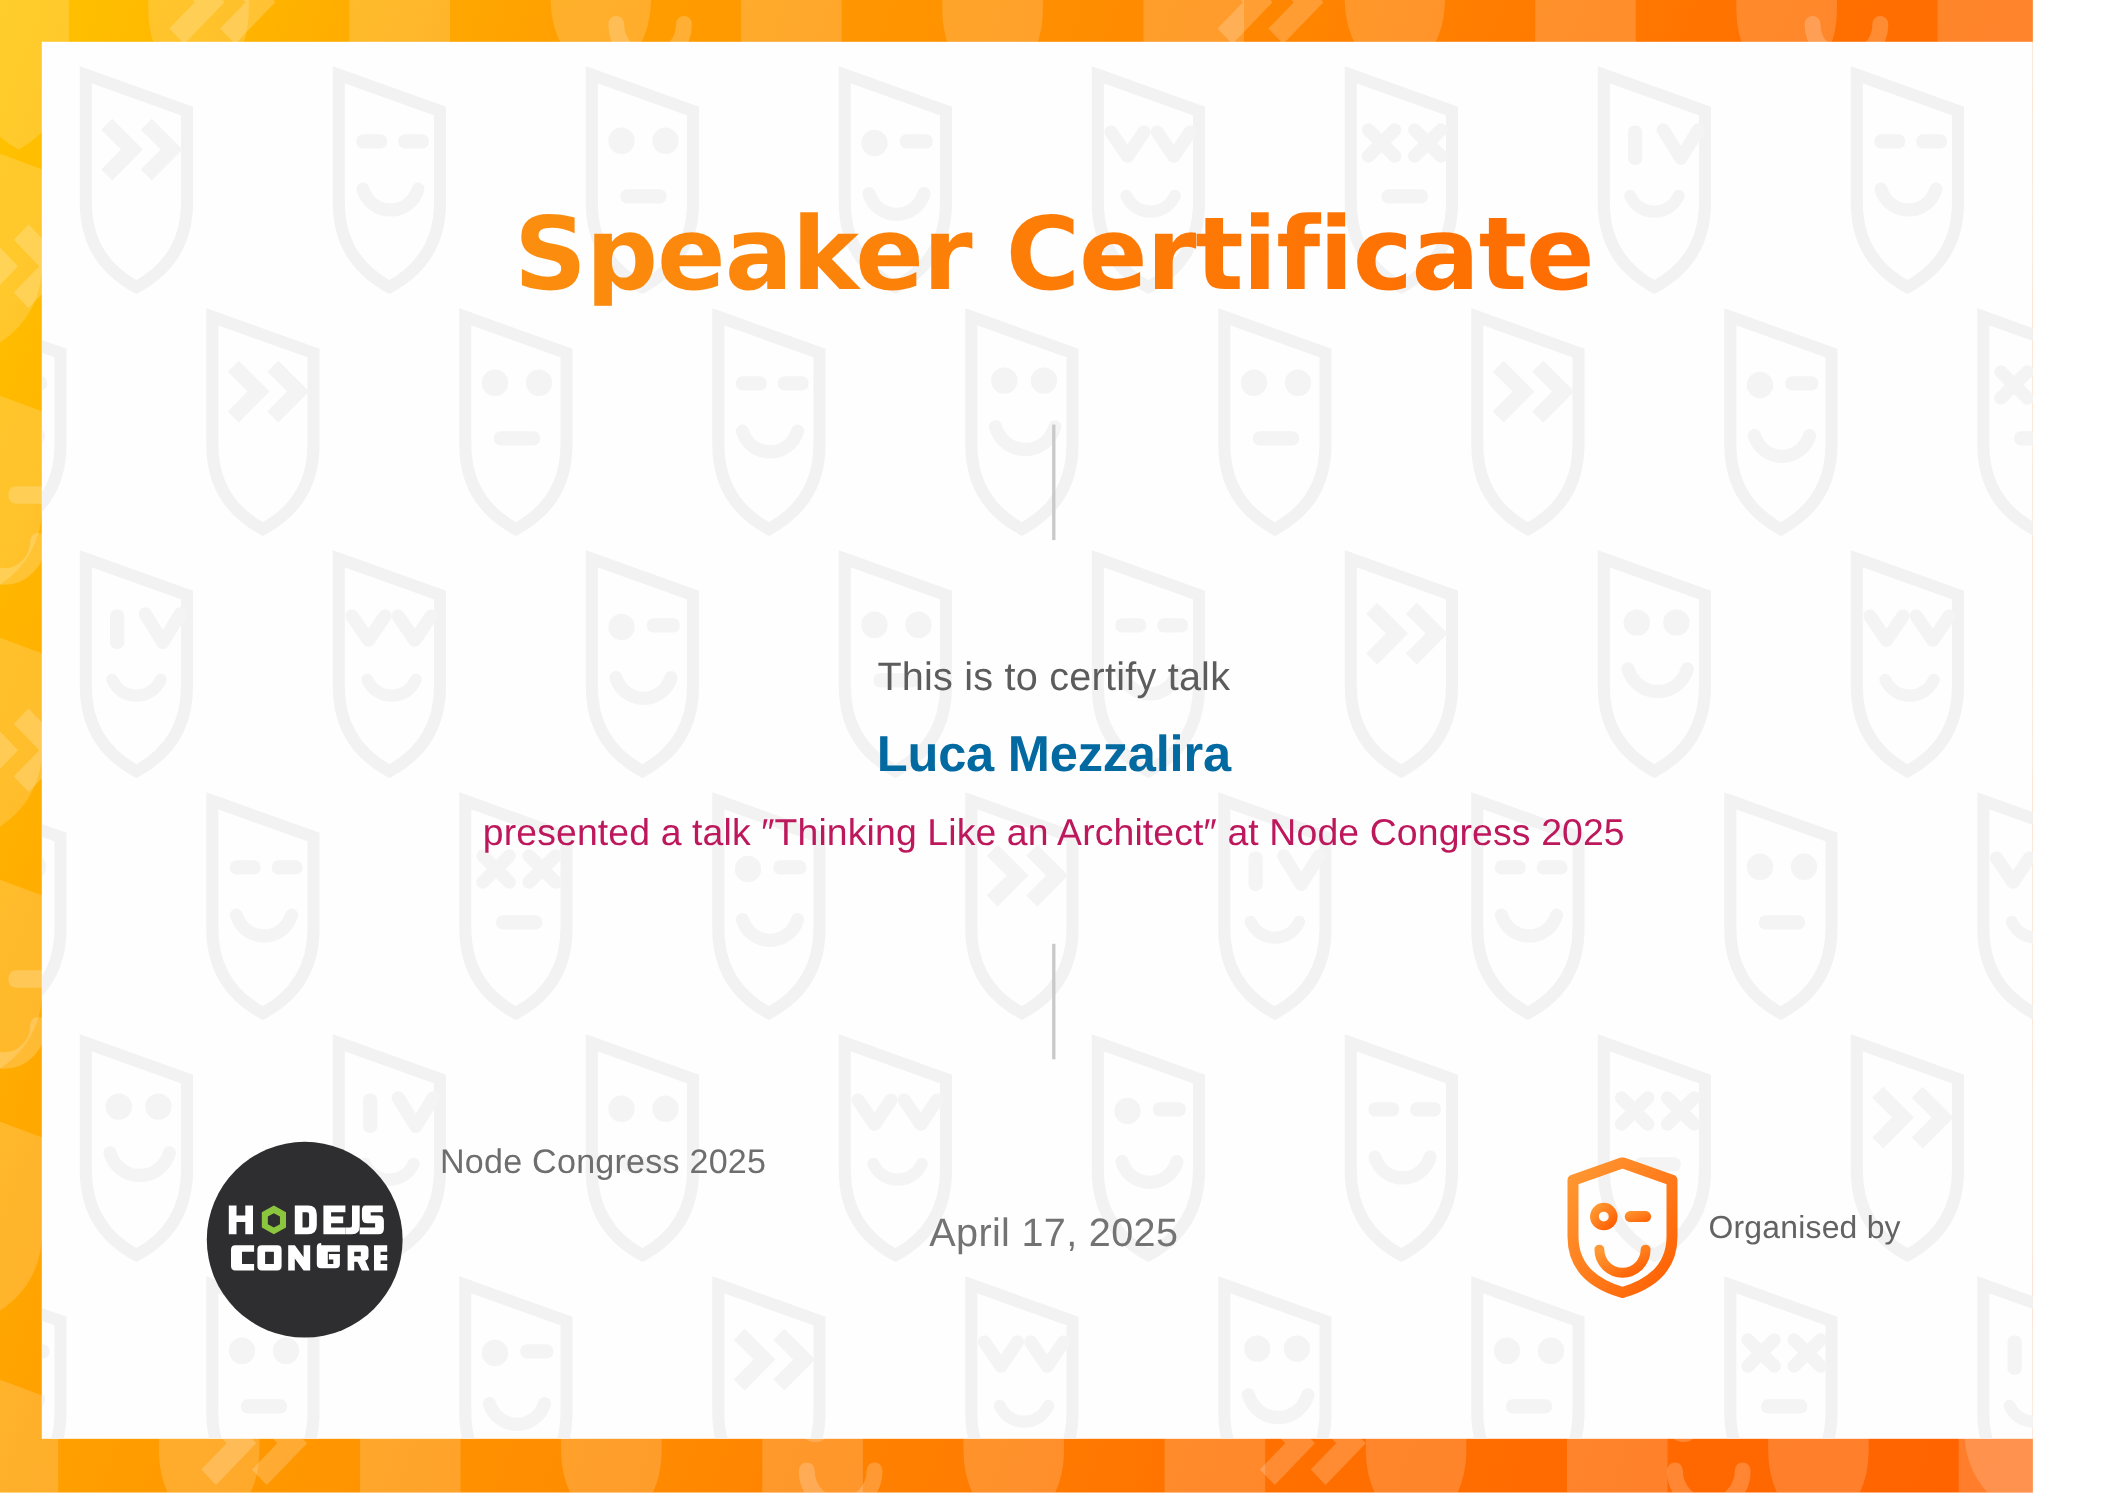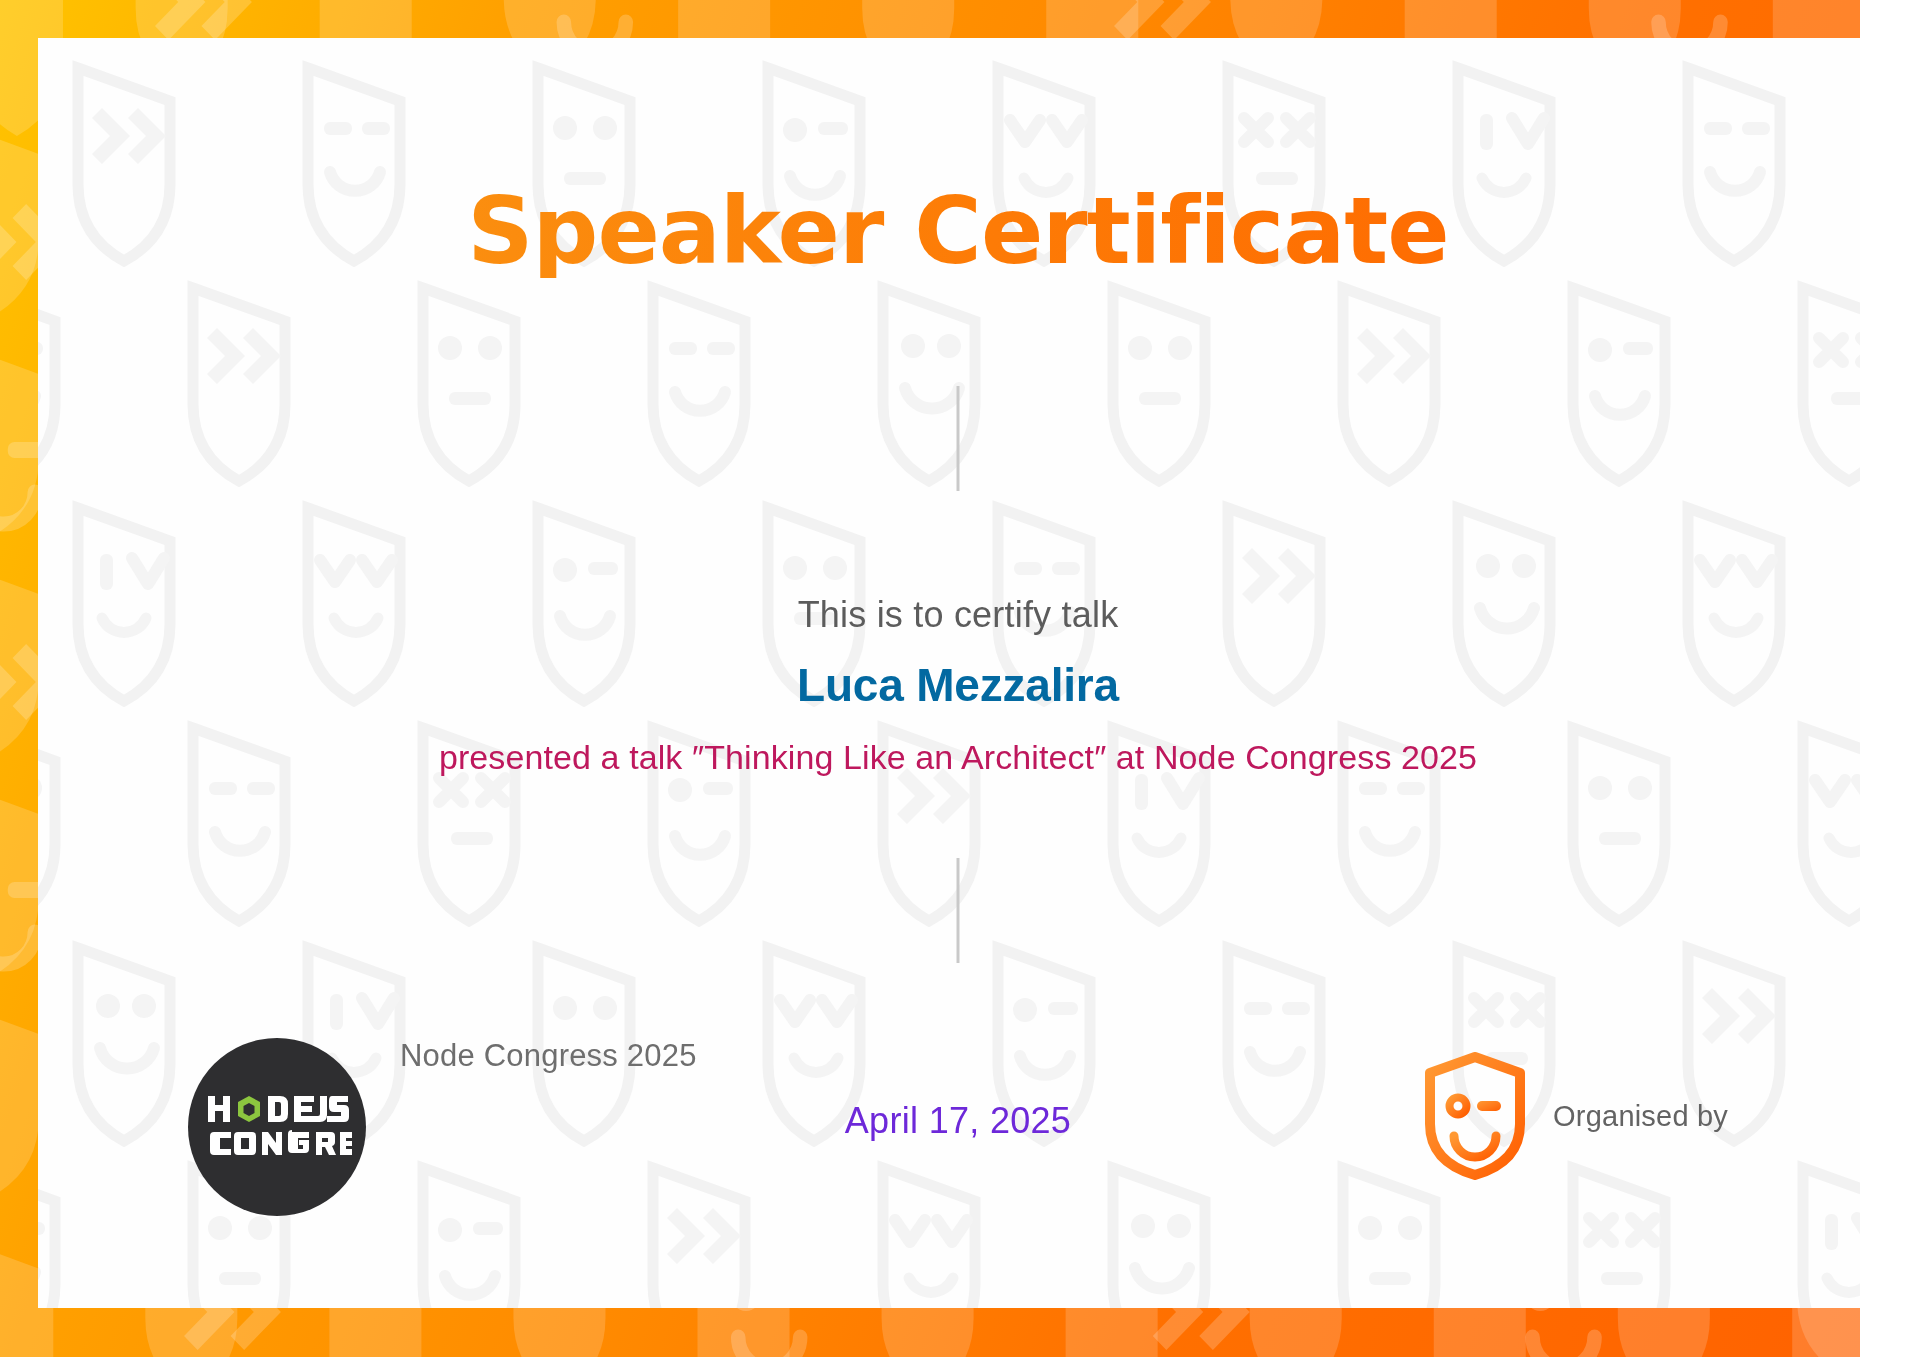--- a/index.html
+++ b/index.html
@@ -14,21 +14,20 @@
     font-family: "Liberation Sans", "DejaVu Sans", sans-serif;
   }
 
   
   .certificate {
     position: relative;
     width: 1848px;
     height: 1357px;
     overflow: hidden;
     background: linear-gradient(110deg, #FFC400 0%, #FFA000 22%, #FF8A00 46%, #FF7000 70%, #FF6200 100%);
-    padding-left: 12px;
   }
 
   
   .border-pattern {
     position: absolute;
     inset: 0;
     pointer-events: none;
     opacity: 1;
   }
   .border-pattern svg { display: block; width: 100%; height: 100%; }
@@ -156,21 +155,21 @@
     letter-spacing: 0.2px;
   }
 
   
   .date-block {
     position: absolute;
     left: 0; right: 0;
     top: 62px;
     text-align: center;
     font-size: 36px;
-    color: #6d28d9;
+    color: #737373;
     font-weight: 400;
     letter-spacing: 0.3px;
   }
 
   
   .organiser-block {
     position: absolute;
     right: 150px;
     top: 14px;
     display: flex;

